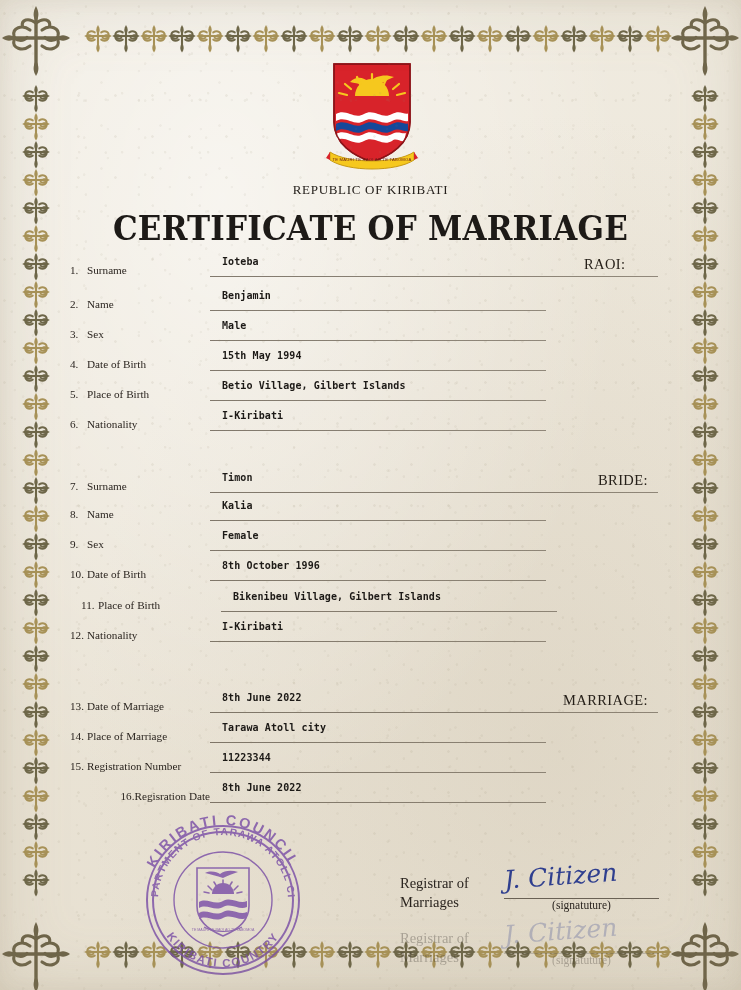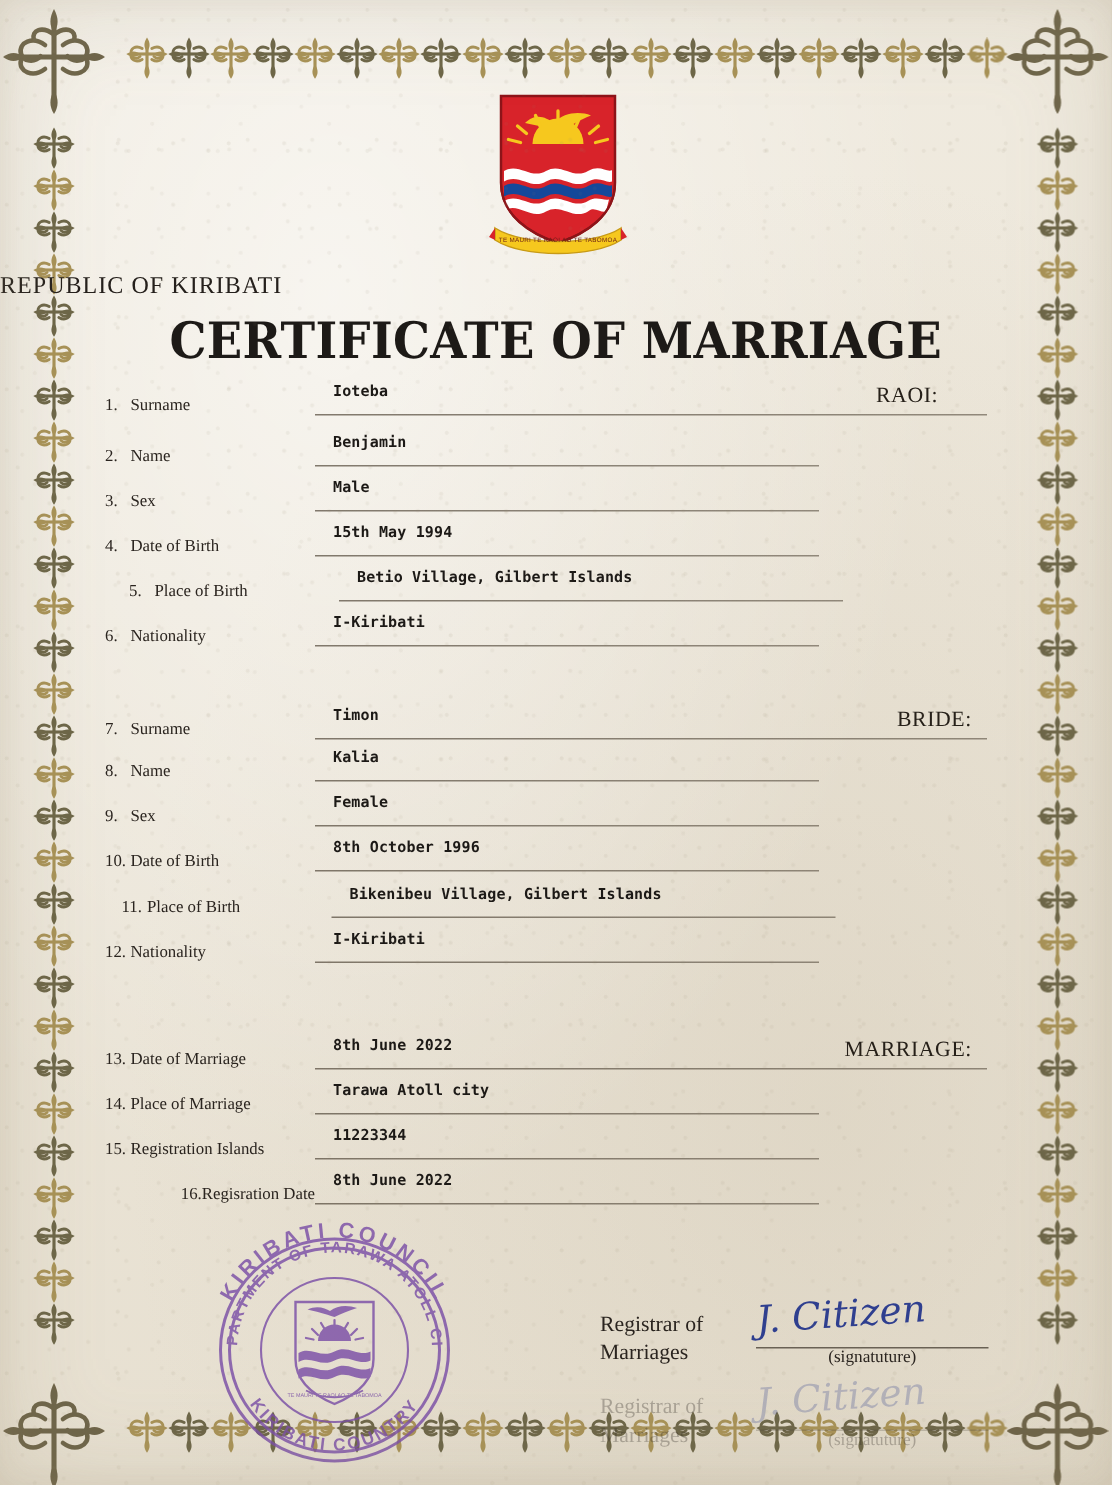--- a/index.html
+++ b/index.html
@@ -35,22 +35,22 @@
     box-shadow:inset 0 0 70px rgba(150,135,105,.22), inset 0 0 18px rgba(150,135,105,.12);
   }
 
   
   .border-layer{position:absolute;inset:0;pointer-events:none;}
   .border-layer svg{display:block;}
 
   
   .crest{position:absolute;left:324px;top:60px;width:96px;height:112px;}
   .republic{
-    position:absolute;left:0;right:0;top:182px;text-align:left;
-    font-size:16px;letter-spacing:.7px;color:#25201c;
+    position:absolute;left:0;right:0;top:182px;text-align:center;
+    font-size:13px;letter-spacing:.7px;color:#25201c;
     font-family:"Liberation Serif", serif;
   }
   .title{
     position:absolute;left:0;right:0;top:210px;text-align:center;
     font-size:31px;font-weight:bold;color:#1d1a17;
     font-family:"DejaVu Serif", serif;
     letter-spacing:.2px;
     transform:scaleY(1.08);
   }
 
@@ -359,21 +359,21 @@
       <div class="row" style="top: 320px; left: 0px; width: 741px;">
         <div class="lbl"><span class="num">3.</span><span>Sex</span></div>
         <div class="rule" style="width: 336px;"></div>
         <div class="val">Male</div>
       </div>
       <div class="row" style="top: 350px; left: 0px; width: 741px;">
         <div class="lbl"><span class="num">4.</span><span>Date of Birth</span></div>
         <div class="rule" style="width: 336px;"></div>
         <div class="val">15th May 1994</div>
       </div>
-      <div class="row" style="top: 380px; left: 16px; width: 604px;">
+      <div class="row" style="top: 380px; left: 0px; width: 604px;">
         <div class="lbl"><span class="num">5.</span><span>Place of Birth</span></div>
         <div class="rule" style="width: 336px;"></div>
         <div class="val">Betio Village, Gilbert Islands</div>
       </div>
       <div class="row" style="top: 410px; left: 0px; width: 741px;">
         <div class="lbl"><span class="num">6.</span><span>Nationality</span></div>
         <div class="rule" style="width: 336px;"></div>
         <div class="val">I-Kiribati</div>
       </div>
       <div class="row" style="top: 472px; left: 0px; width: 741px;">
@@ -410,21 +410,21 @@
         <div class="lbl"><span class="num">13.</span><span>Date of Marriage</span></div>
         <div class="rule" style="width: 448px;"></div>
         <div class="val">8th June 2022</div>
       </div>
       <div class="row" style="top: 722px; left: 0px; width: 608px;">
         <div class="lbl"><span class="num">14.</span><span>Place of Marriage</span></div>
         <div class="rule" style="width: 336px;"></div>
         <div class="val">Tarawa Atoll city</div>
       </div>
       <div class="row" style="top: 752px; left: 0px; width: 741px;">
-        <div class="lbl"><span class="num">15.</span><span>Registration Islands</span></div>
+        <div class="lbl"><span class="num">15.</span><span>Registration Number</span></div>
         <div class="rule" style="width: 336px;"></div>
         <div class="val">11223344</div>
       </div>
       <div class="row" style="top: 782px; left: 0px; width: 741px; text-align: right;">
         <div class="lbl"><span class="num">16.</span><span>Regisration Date</span></div>
         <div class="rule" style="width: 336px;"></div>
         <div class="val">8th June 2022</div>
       </div>
     </div>
 

